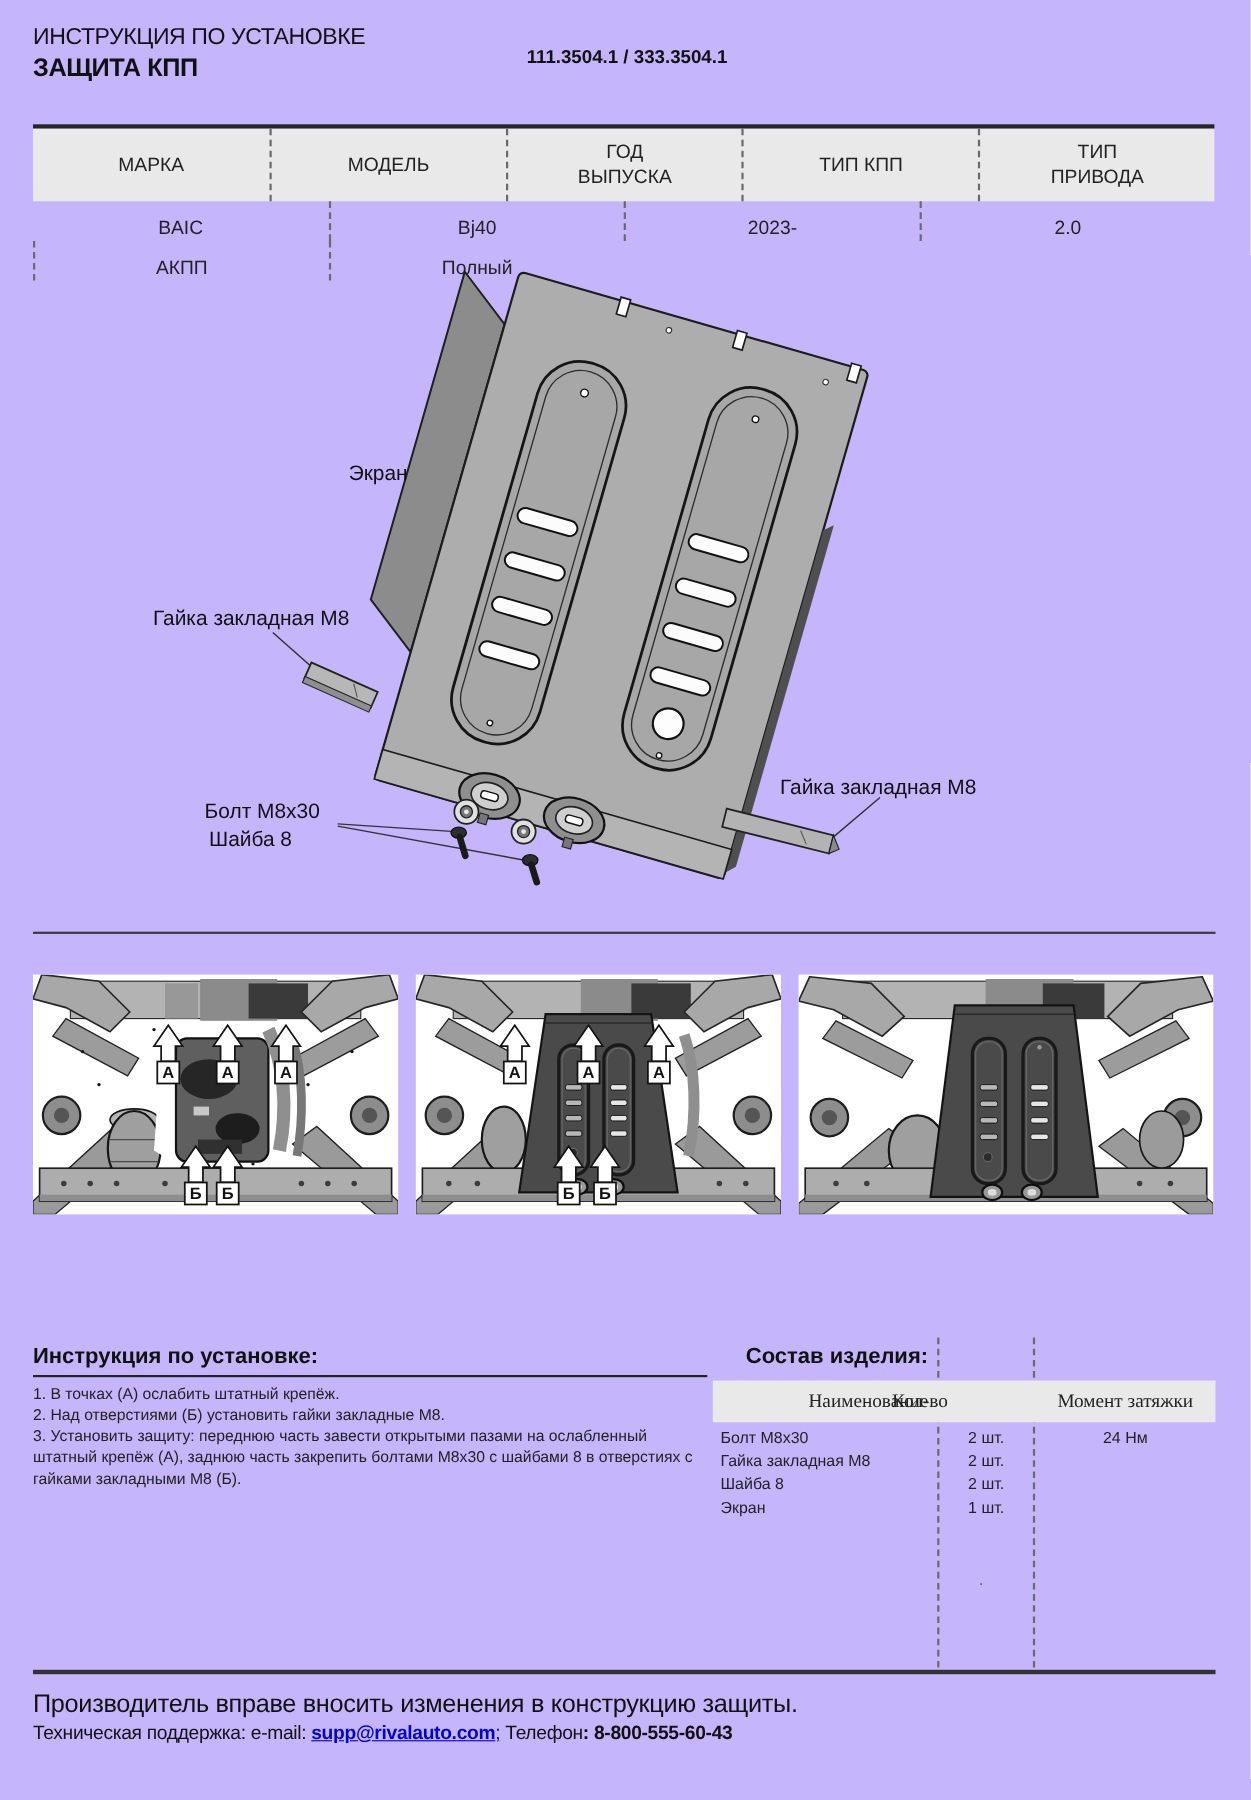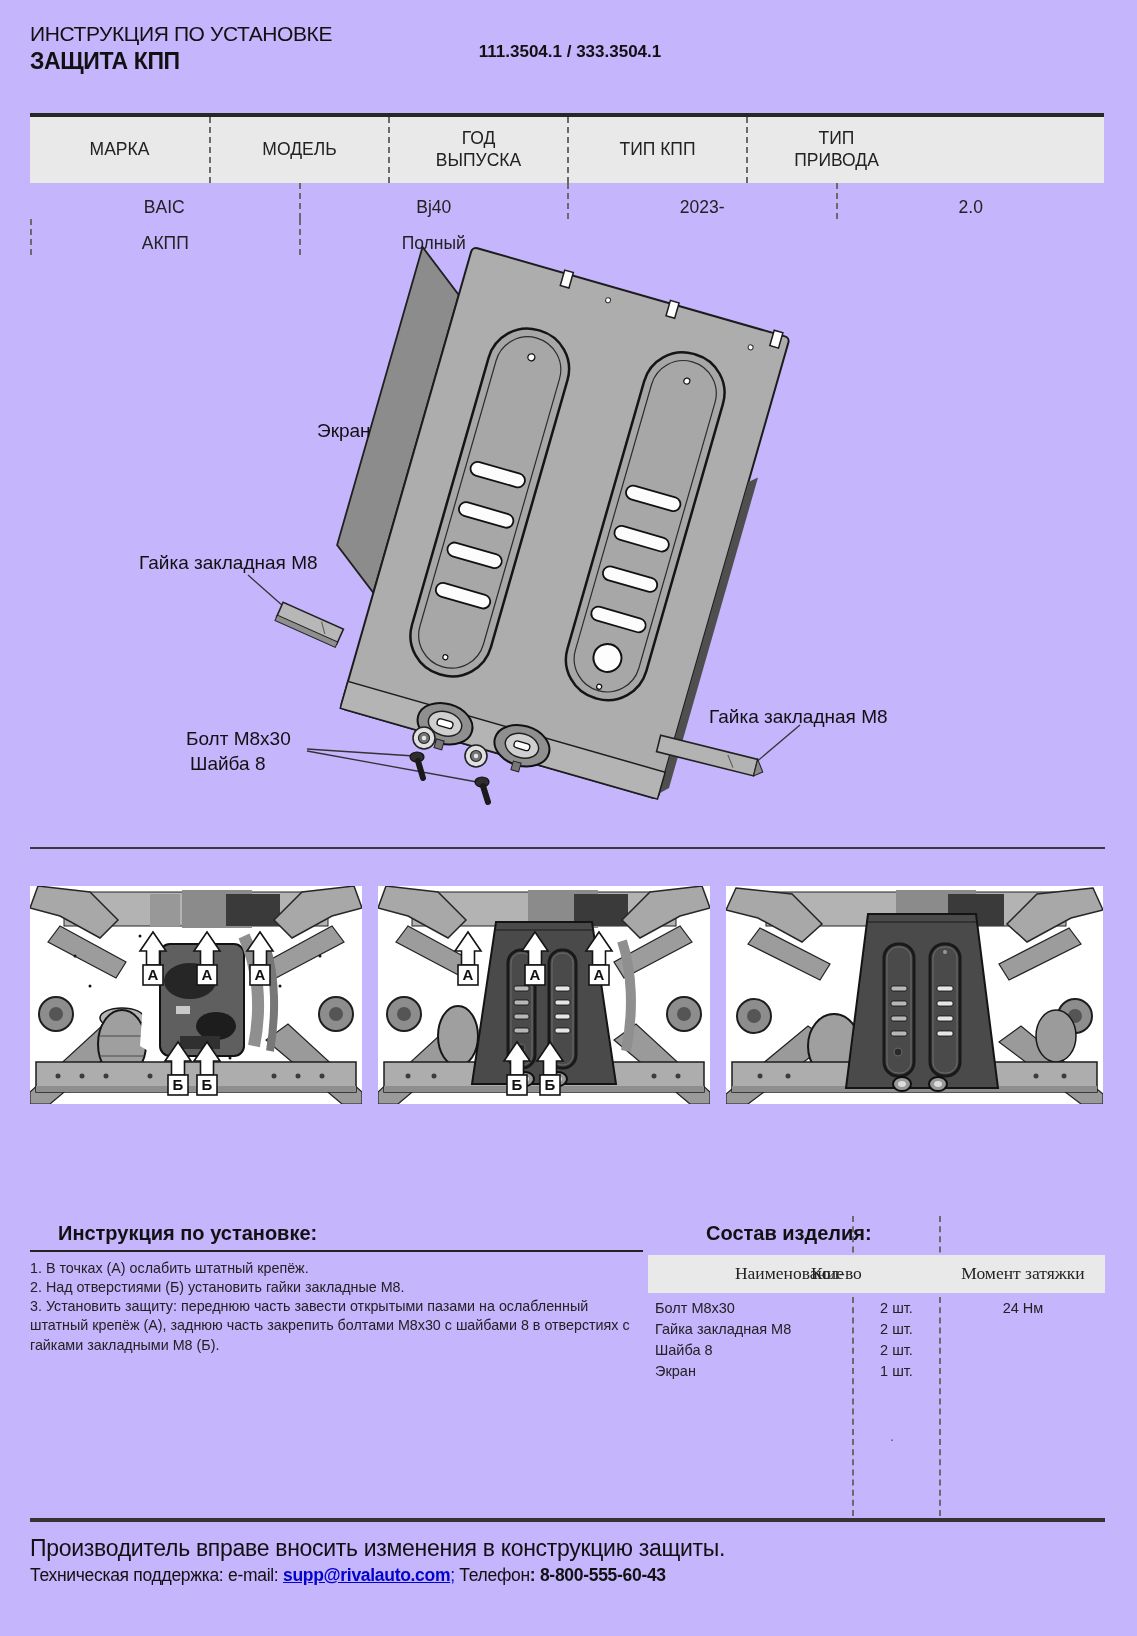--- a/index.html
+++ b/index.html
@@ -7,21 +7,21 @@
         font-family:"Liberation Sans",sans-serif;color:#1a1a1a;}
   .abs{position:absolute;}
 
   
   .doc-type{left:30px;top:22px;font-size:21px;letter-spacing:-0.4px;color:#111;}
   .product{left:30px;top:48px;font-size:23px;font-weight:bold;letter-spacing:-0.4px;color:#111;}
   .part-numbers{left:370px;top:42px;width:400px;text-align:center;font-size:17px;font-weight:bold;color:#111;}
 
   
   .vt-top{left:30px;top:113px;width:1074px;height:4px;background:#262626;}
-  .vt-head{left:30px;top:117px;width:1074px;height:66px;background:#e9e9e9;display:grid;grid-template-columns:repeat(6,1fr);}
+  .vt-head{left:30px;top:117px;width:1074px;height:66px;background:#e9e9e9;display:grid;grid-template-columns:repeat(5,1fr);}
   .vt-body{left:30px;top:183px;width:1074px;height:52px;display:grid;grid-template-columns:repeat(4,1fr);}
   .vt-cell{display:flex;align-items:center;justify-content:center;text-align:center;
            font-size:17.5px;color:#222;white-space:pre-line;line-height:1.25;}
   .vt-body .vt-cell{align-items:flex-start;padding-top:14px;}
   .vt-cell + .vt-cell{border-left:2px dashed #6a6a6a;}
 
   
   .drawing{left:0;top:235px;width:1137px;height:612px;}
   .lbl{position:absolute;font-size:19px;color:#111;white-space:nowrap;}
   .lbl-screen{left:317px;top:185px;}
@@ -31,21 +31,21 @@
   .lbl-nut-right{left:709px;top:471px;}
 
   .divider{left:30px;top:847px;width:1075px;height:2px;background:#3a3a3a;}
 
   
   .photos{left:30px;top:886px;height:218px;display:flex;gap:16px;}
   .photo{position:relative;overflow:hidden;background:#fff;}
   .photo svg{display:block;}
 
   
-  .sec-title{font-size:20px;font-weight:bold;color:#111;margin-left:28px;}
+  .sec-title{font-size:20px;font-weight:bold;color:#111;}
   .inst-title{left:30px;top:1222px;}
   .inst-line{left:30px;top:1250px;width:613px;height:2px;background:#222;}
   .steps{left:30px;top:1259px;width:615px;font-size:14.3px;line-height:1.34;color:#222;}
   .parts-title{left:678px;top:1222px;}
   .pt-dash{border-left:2px dashed #6a6a6a;width:0;}
   .pt-dash1{left:852px;top:1216px;height:300px;}
   .pt-dash2{left:939px;top:1216px;height:300px;}
   .pt-head{left:648px;top:1255px;width:457px;height:38px;background:#e9e9e9;}
   .pt-col-h{position:absolute;font-size:17.5px;color:#222;top:1263px;font-family:Liberation Serif, serif;}
   .pt-h-name{left:648px;width:196px;text-align:right;}

